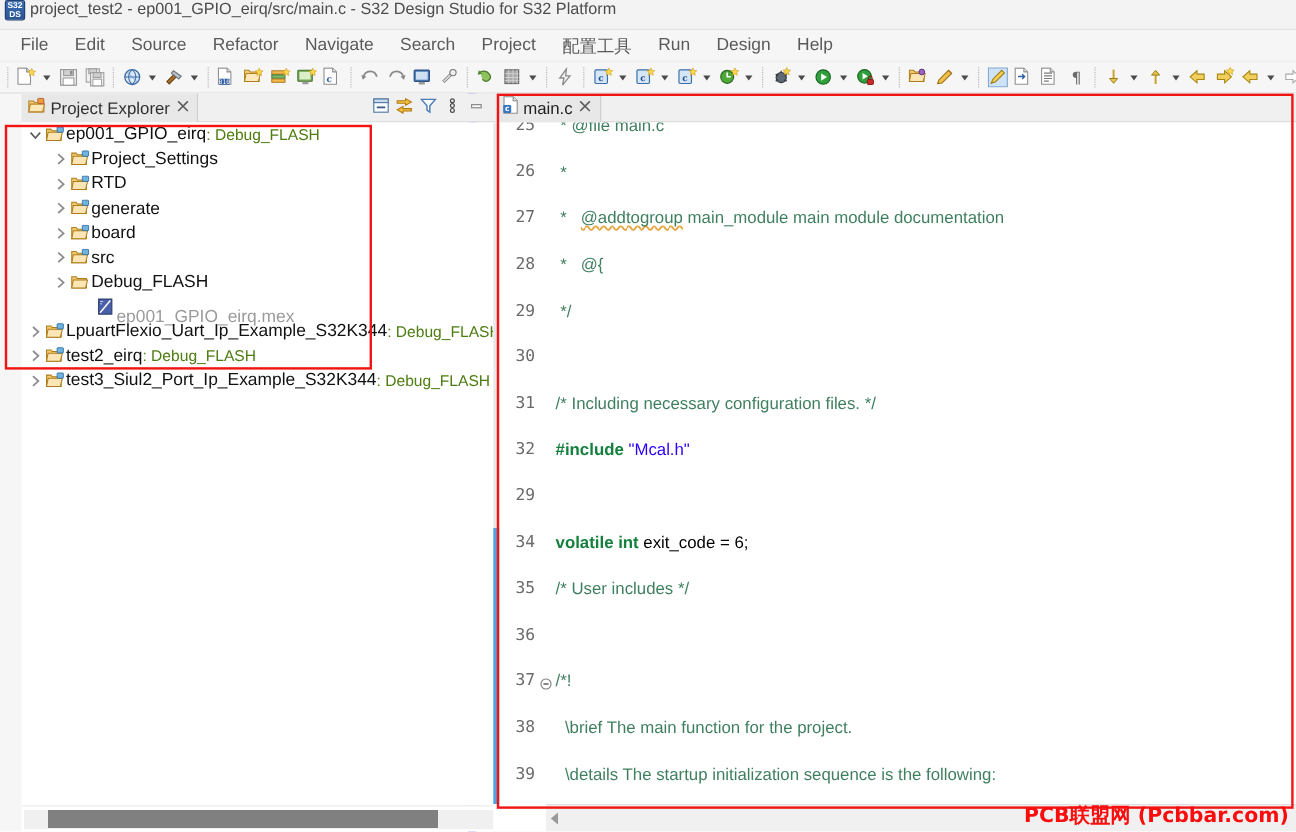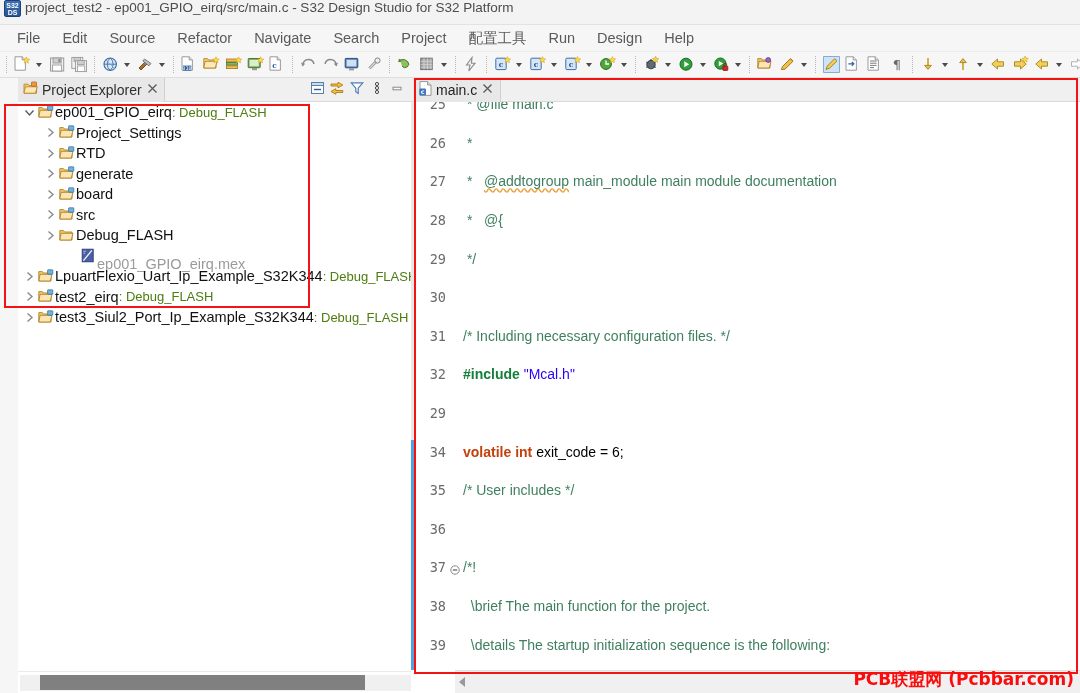--- a/index.html
+++ b/index.html
@@ -185,21 +185,21 @@
     white-space: pre;
   }
   .ln {
     width: 38px; flex: 0 0 38px; text-align: right; padding-right: 3px;
     color: #6b6b6b; font-family: "DejaVu Sans Mono", monospace; font-size: 13.6px;
   }
   .fold { width: 11px; flex: 0 0 11px; display: flex; align-items: center; justify-content: center; }
   .fold svg { display: block; }
   .ctext { padding-left: 3px; font-family: Liberation Sans, sans-serif; font-size: 14px; }
   .cm { color: #3f7f5f; }
-  .kw { color: #c2410c; font-weight: bold; }
+  .kw { color: #15803d; font-weight: bold; }
   .pp { color: #15803d; font-weight: bold; }
   .str { color: #2a00ff; }
   .pl { color: #000000; }
   .squig { text-decoration: underline wavy #e8a33d; text-decoration-skip-ink: none; }
 
   .ed-hscroll {
     position: absolute; left: 0; bottom: 0; width: 669px; height: 23px;
     background: #f0f0f0; border-top: 1px solid #e0e0e0;
   }
   .ed-hs-left {

